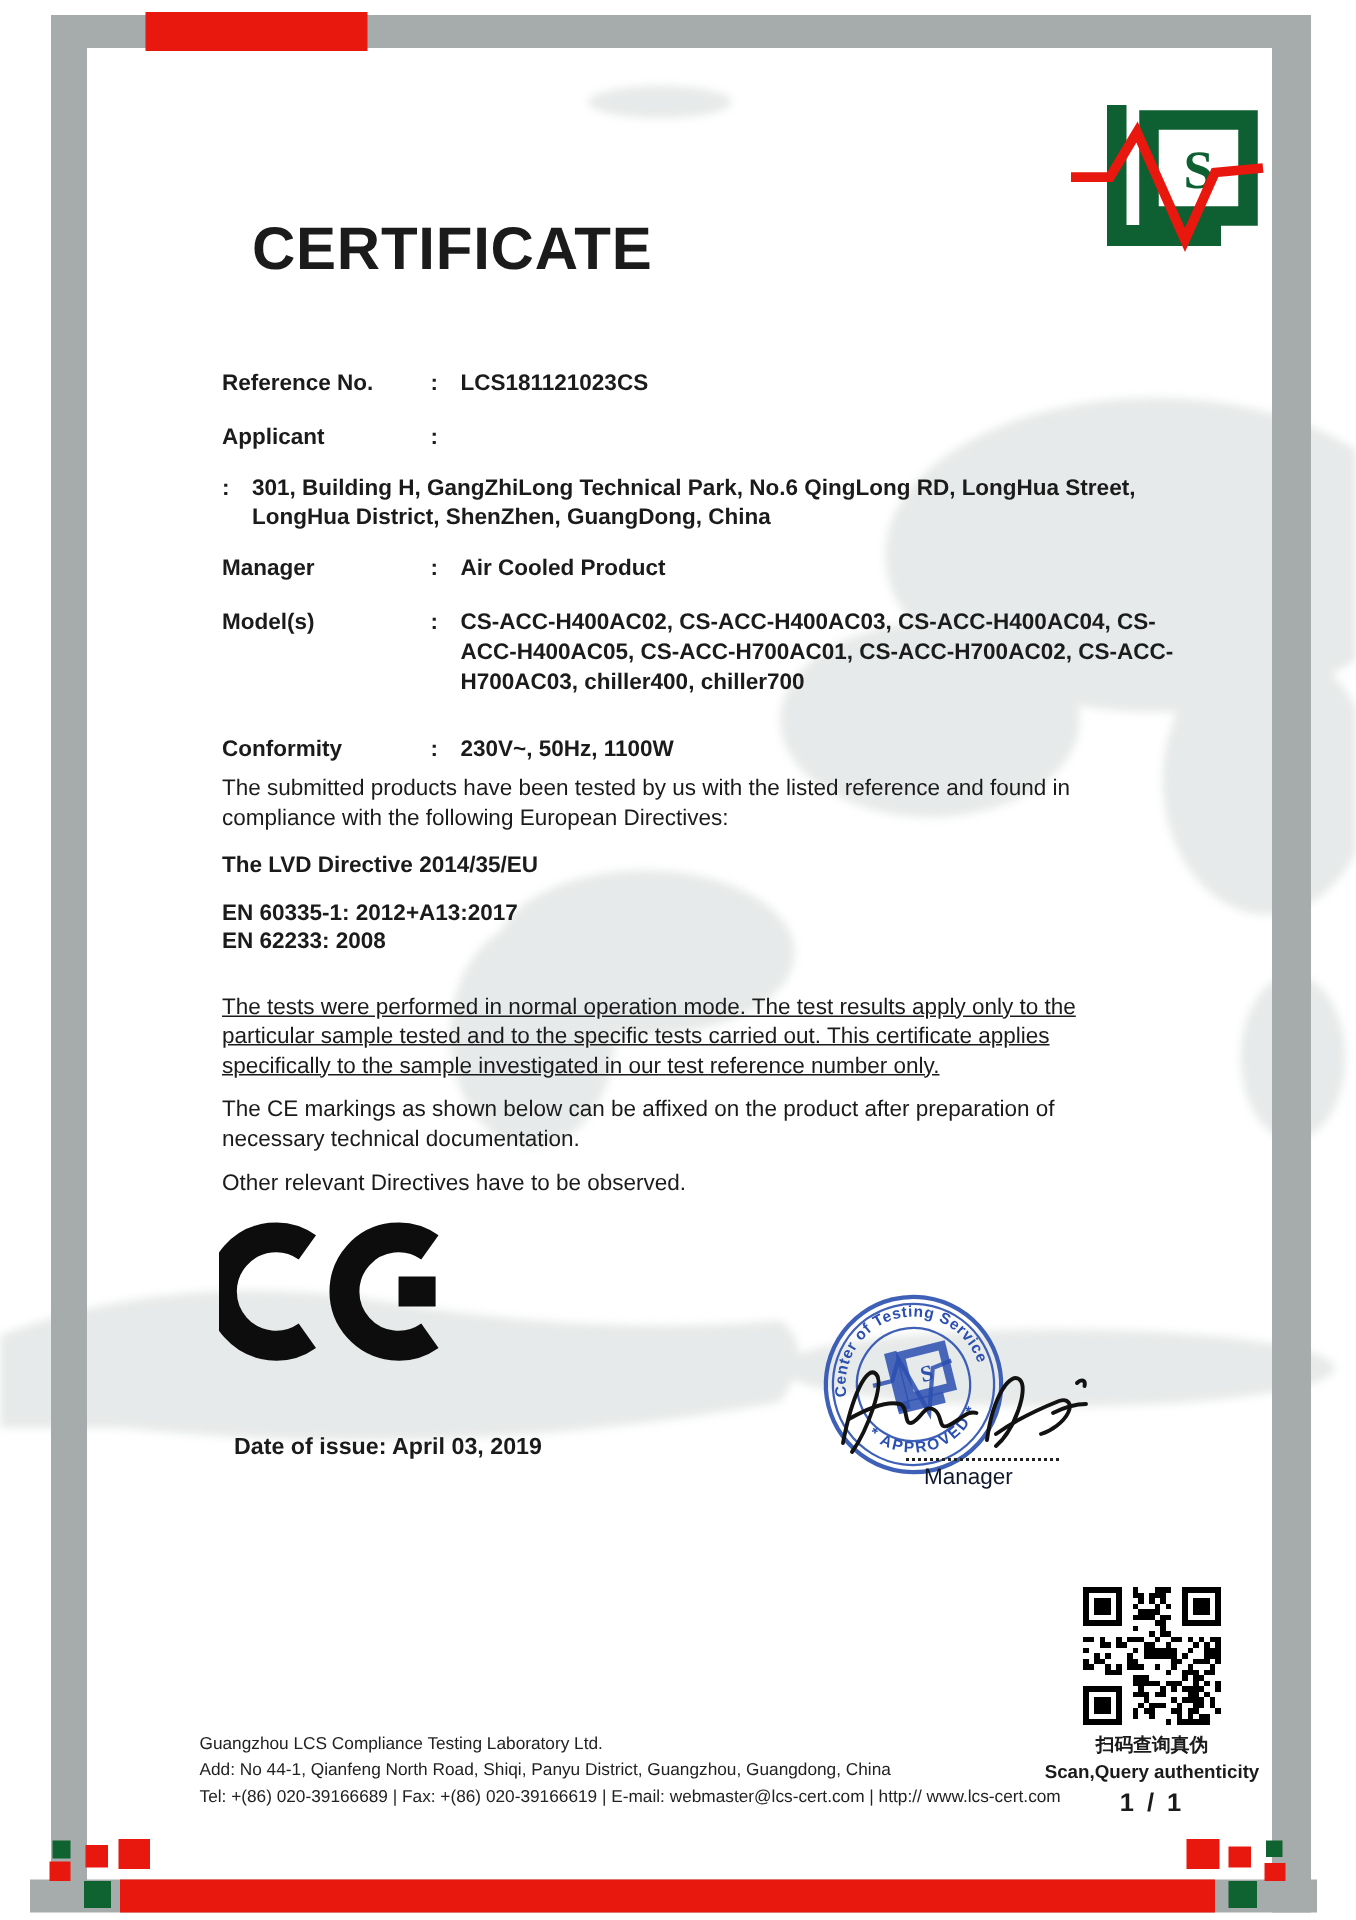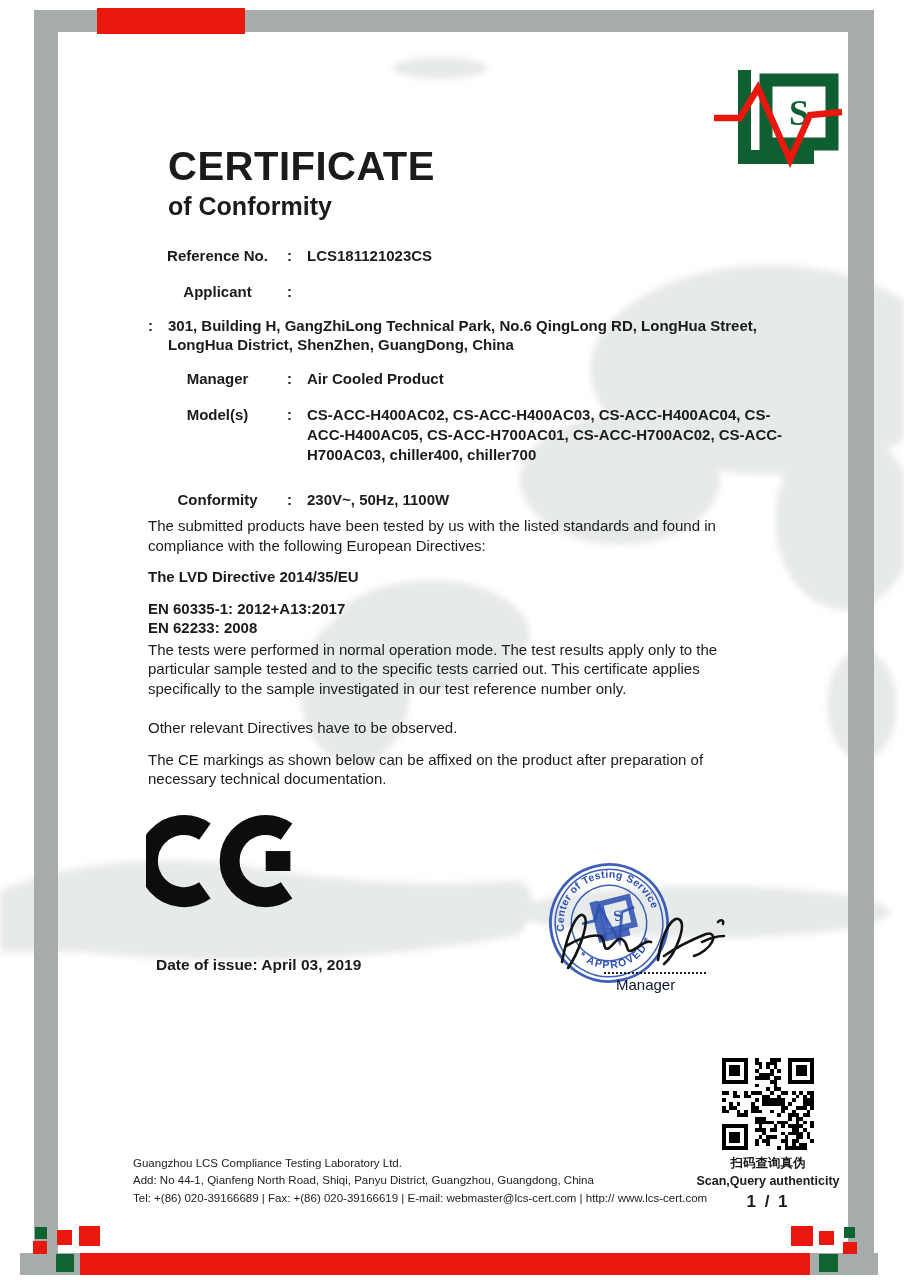--- a/index.html
+++ b/index.html
@@ -14,21 +14,21 @@
   .sq{position:absolute;z-index:2;}
   .red{background:#e8180f;}
   .green{background:#0f6331;}
   
   .content{position:absolute;left:0;top:0;width:100%;height:100%;z-index:3;}
   .abs{position:absolute;}
   .title{font-size:40px;font-weight:bold;letter-spacing:.5px;line-height:1;}
   .subtitle{font-size:25px;font-weight:bold;margin-top:6px;}
   .fields{position:absolute;left:148px;top:246px;width:636px;font-size:15px;font-weight:bold;line-height:1.32;}
   .frow{display:flex;}
-  .frow .lbl{width:139px;flex:none;text-align:center;}
+  .frow .lbl{width:139px;flex:none;}
   .frow .col{width:20px;flex:none;text-align:left;}
   .frow .val{flex:1;}
   .mb16{margin-bottom:16px}.mb14{margin-bottom:14px}.mb26{margin-bottom:26px}
   .bodytext{position:absolute;left:148px;top:516px;width:604px;font-size:15px;line-height:1.3;}
   .bodytext p{margin:0 0 12px 0;}
   .bold{font-weight:bold;}
   .date-line{position:absolute;left:156px;top:956px;font-size:15.5px;font-weight:bold;}
   
   .stamp{position:absolute;left:543px;top:857px;transform:rotate(-14deg);}
   .sigwrap{position:absolute;left:552px;top:896px;}
@@ -88,21 +88,20 @@
       <rect x="26" y="4" width="13" height="94" fill="#0e5f31"></rect>
       <rect x="26" y="84" width="76" height="14" fill="#0e5f31"></rect>
       <rect x="54" y="14" width="66" height="64" fill="none" stroke="#0e5f31" stroke-width="13"></rect>
       <rect x="66" y="26" width="42" height="40" fill="#ffffff"></rect>
       <text x="87" y="59" text-anchor="middle" font-family="'Liberation Serif','DejaVu Serif',serif" font-size="36" font-weight="bold" fill="#0e5f31">S</text>
       <polyline points="2,52 28,52 46,22 78,94 98,49 130,46" fill="none" stroke="#e8180f" stroke-width="6.5"></polyline>
     </svg>
 
     <div class="abs" style="left:168px;top:146px;">
       <div class="title">CERTIFICATE</div>
-      <div class="subtitle">of Conformity</div>
     </div>
 
     <div class="fields">
       <div class="frow mb16">
         <span class="lbl">Reference No.</span>
         <span class="col">:</span>
         <span class="val">LCS181121023CS</span>
       </div>
       <div class="frow mb14">
         <span class="lbl">Applicant</span>
@@ -123,29 +122,29 @@
         <span class="val">CS-ACC-H400AC02, CS-ACC-H400AC03, CS-ACC-H400AC04, CS-ACC-H400AC05, CS-ACC-H700AC01, CS-ACC-H700AC02, CS-ACC-H700AC03, chiller400, chiller700</span>
       </div>
       <div class="frow">
         <span class="lbl">Conformity</span>
         <span class="col">:</span>
         <span class="val">230V~, 50Hz, 1100W</span>
       </div>
     </div>
 
     <div class="bodytext">
-      <p>The submitted products have been tested by us with the listed standards and found in compliance with the following European Directives:</p>
+      <p>The submitted products have been tested by us with the listed reference and found in compliance with the following European Directives:</p>
       <p class="bold">The LVD Directive 2014/35/EU</p>
-      <p class="bold" style="margin-bottom:2px;">
+      <p class="bold" style="margin-bottom:24px;">
         <span>EN 60335-1: 2012+A13:2017</span><br>
         <span>EN 62233: 2008</span>
       </p>
-      <p style="margin-bottom:20px;">The tests were performed in normal operation mode. The test results apply only to the particular sample tested and to the specific tests carried out. This certificate applies specifically to the sample investigated in our test reference number only.</p>
+      <p style="margin-bottom:10px;text-decoration:underline;">The tests were performed in normal operation mode. The test results apply only to the particular sample tested and to the specific tests carried out. This certificate applies specifically to the sample investigated in our test reference number only.</p>
+      <p style="margin-bottom:10px;">The CE markings as shown below can be affixed on the product after preparation of necessary technical documentation.</p>
       <p>Other relevant Directives have to be observed.</p>
-      <p style="margin-bottom:10px;">The CE markings as shown below can be affixed on the product after preparation of necessary technical documentation.</p>
     </div>
 
     <svg class="abs" style="left:146px;top:810px;" width="152" height="103" viewBox="0 0 160 105">
       <g fill="none" stroke="#0d0d0d" stroke-width="21">
         <path d="M 62,21 A 38,38 0 1 0 62,83"></path>
         <path d="M 148,21 A 38,38 0 1 0 148,83"></path>
         <path d="M 126,52 H 152"></path>
       </g>
     </svg>
 

